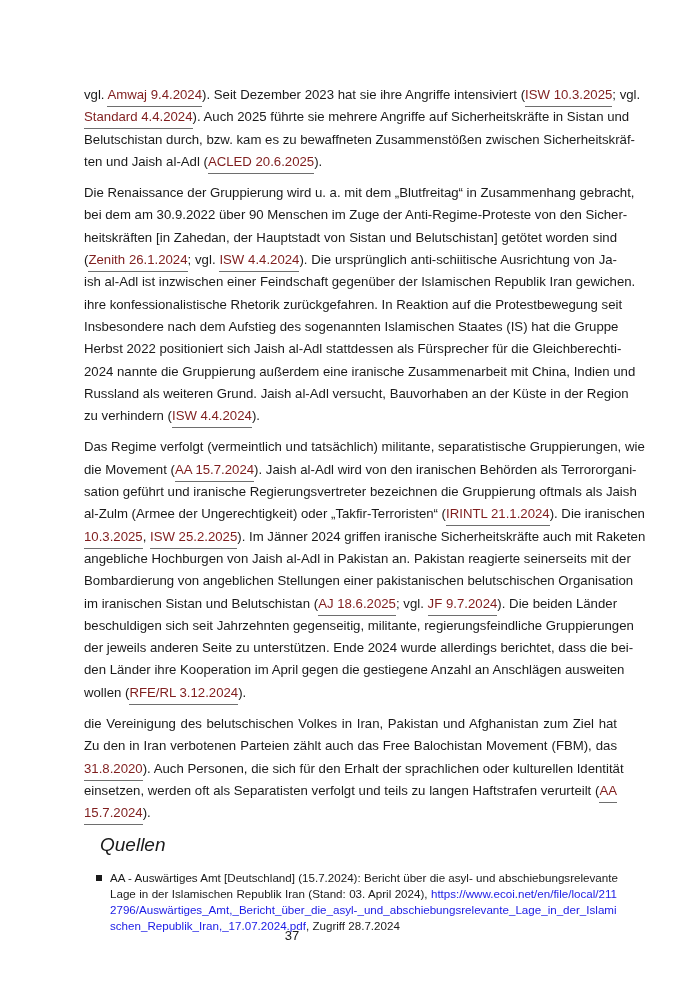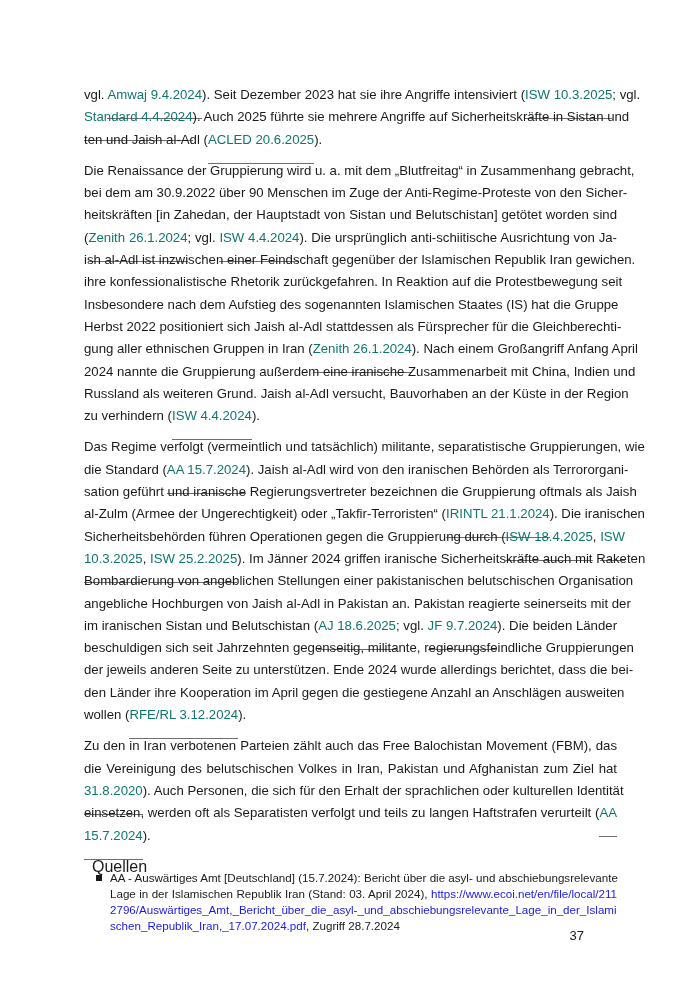--- a/index.html
+++ b/index.html
@@ -2,72 +2,71 @@
 <html><head>
 <meta charset="utf-8">
 <style>
   html, body { margin: 0; padding: 0; background: #ffffff; }
   body { width: 700px; height: 990px; position: relative; overflow: hidden;
          font-family: "Liberation Sans", sans-serif; color: #1a1a1a; }
   .page { position: absolute; left: 84px; top: 84px; width: 533px; }
   .para { font-size: 13.2px; line-height: 22.3px; margin: 0 0 9px 0; text-align: justify; }
   .line { display: block; white-space: nowrap; text-align: justify; text-align-last: justify; }
   .line.last { text-align-last: left; }
-  .ref { color: #0f766e; text-decoration: none; border-bottom: 1.2px solid #6e6e6e; padding-bottom: 16px; margin-top: 39px; }
-  .quellen { font-size: 16px; line-height: 22px; margin: 4px 0 0 8px; }
+  .ref { color: #7f1d1d; text-decoration: none; border-bottom: 1.2px solid #6e6e6e; padding-bottom: 4px; margin-top: 39px; }
+  .quellen { font-size: 19px; line-height: 22px; margin: 4px 0 0 16px; font-style: italic; }
   .src-list { position: absolute; left: 96px; top: 838px; width: 521px; font-size: 11.6px; line-height: 16px; }
   .src-item { position: relative; padding-left: 14px; margin-top: 32px; }
   .bullet { position: absolute; left: 0; top: 5px; width: 6px; height: 6px; background: #1a1a1a; }
   .src-line { display: block; white-space: nowrap; text-align: justify; text-align-last: justify; }
   .src-line.last { text-align-last: left; }
   .url { color: #1a1ae6; text-decoration: none; }
-  .page-num { position: absolute; left: 0; width: 584px; top: 928px; text-align: right; font-size: 13px; }
+  .page-num { position: absolute; left: 0; width: 584px; top: 928px; text-align: center; font-size: 13px; }
 </style>
 </head>
 <body>
 
 <div class="page">
   <div id="paras">
       <p class="para">
         <span class="line"><span>vgl. </span><a class="ref">Amwaj 9.4.2024</a><span>). Seit Dezember 2023 hat sie ihre Angriffe intensiviert (</span><a class="ref">ISW 10.3.2025</a><span>; vgl.</span></span>
         <span class="line"><a class="ref">Standard 4.4.2024</a><span>). Auch 2025 führte sie mehrere Angriffe auf Sicherheitskräfte in Sistan und</span></span>
+        <span class="line"><span>Belutschistan durch, bzw. kam es zu bewaffneten Zusammenstößen zwischen Sicherheitskräf-</span></span>
         <span class="line last"><span>ten und Jaish al-Adl (</span><a class="ref">ACLED 20.6.2025</a><span>).</span></span>
       </p>
       <p class="para">
         <span class="line"><span>Die Renaissance der Gruppierung wird u. a. mit dem „Blutfreitag“ in Zusammenhang gebracht,</span></span>
         <span class="line"><span>bei dem am 30.9.2022 über 90 Menschen im Zuge der Anti-Regime-Proteste von den Sicher-</span></span>
         <span class="line"><span>heitskräften [in Zahedan, der Hauptstadt von Sistan und Belutschistan] getötet worden sind</span></span>
         <span class="line"><span>(</span><a class="ref">Zenith 26.1.2024</a><span>; vgl. </span><a class="ref">ISW 4.4.2024</a><span>). Die ursprünglich anti-schiitische Ausrichtung von Ja-</span></span>
         <span class="line"><span>ish al-Adl ist inzwischen einer Feindschaft gegenüber der Islamischen Republik Iran gewichen.</span></span>
         <span class="line"><span>ihre konfessionalistische Rhetorik zurückgefahren. In Reaktion auf die Protestbewegung seit</span></span>
         <span class="line"><span>Insbesondere nach dem Aufstieg des sogenannten Islamischen Staates (IS) hat die Gruppe</span></span>
         <span class="line"><span>Herbst 2022 positioniert sich Jaish al-Adl stattdessen als Fürsprecher für die Gleichberechti-</span></span>
-        <span class="line"><span>gung aller ethnischen Gruppen in Iran (</span><a class="ref">Zenith 26.1.2024</a><span>). Nach einem Großangriff Anfang April</span></span>
         <span class="line"><span>2024 nannte die Gruppierung außerdem eine iranische Zusammenarbeit mit China, Indien und</span></span>
         <span class="line"><span>Russland als weiteren Grund. Jaish al-Adl versucht, Bauvorhaben an der Küste in der Region</span></span>
         <span class="line last"><span>zu verhindern (</span><a class="ref">ISW 4.4.2024</a><span>).</span></span>
       </p>
       <p class="para">
         <span class="line"><span>Das Regime verfolgt (vermeintlich und tatsächlich) militante, separatistische Gruppierungen, wie</span></span>
-        <span class="line"><span>die Standard (</span><a class="ref">AA 15.7.2024</a><span>). Jaish al-Adl wird von den iranischen Behörden als Terrororgani-</span></span>
+        <span class="line"><span>die Movement (</span><a class="ref">AA 15.7.2024</a><span>). Jaish al-Adl wird von den iranischen Behörden als Terrororgani-</span></span>
         <span class="line"><span>sation geführt und iranische Regierungsvertreter bezeichnen die Gruppierung oftmals als Jaish</span></span>
         <span class="line"><span>al-Zulm (Armee der Ungerechtigkeit) oder „Takfir-Terroristen“ (</span><a class="ref">IRINTL 21.1.2024</a><span>). Die iranischen</span></span>
-        <span class="line"><span>Sicherheitsbehörden führen Operationen gegen die Gruppierung durch (</span><a class="ref">ISW 18.4.2025</a><span>, </span><a class="ref">ISW</a></span>
         <span class="line"><a class="ref">10.3.2025</a><span>, </span><a class="ref">ISW 25.2.2025</a><span>). Im Jänner 2024 griffen iranische Sicherheitskräfte auch mit Raketen</span></span>
+        <span class="line"><span>angebliche Hochburgen von Jaish al-Adl in Pakistan an. Pakistan reagierte seinerseits mit der</span></span>
         <span class="line"><span>Bombardierung von angeblichen Stellungen einer pakistanischen belutschischen Organisation</span></span>
-        <span class="line"><span>angebliche Hochburgen von Jaish al-Adl in Pakistan an. Pakistan reagierte seinerseits mit der</span></span>
         <span class="line"><span>im iranischen Sistan und Belutschistan (</span><a class="ref">AJ 18.6.2025</a><span>; vgl. </span><a class="ref">JF 9.7.2024</a><span>). Die beiden Länder</span></span>
         <span class="line"><span>beschuldigen sich seit Jahrzehnten gegenseitig, militante, regierungsfeindliche Gruppierungen</span></span>
         <span class="line"><span>der jeweils anderen Seite zu unterstützen. Ende 2024 wurde allerdings berichtet, dass die bei-</span></span>
         <span class="line"><span>den Länder ihre Kooperation im April gegen die gestiegene Anzahl an Anschlägen ausweiten</span></span>
         <span class="line last"><span>wollen (</span><a class="ref">RFE/RL 3.12.2024</a><span>).</span></span>
       </p>
       <p class="para">
+        <span class="line"><span>die Vereinigung des belutschischen Volkes in Iran, Pakistan und Afghanistan zum Ziel hat</span></span>
         <span class="line"><span>Zu den in Iran verbotenen Parteien zählt auch das Free Balochistan Movement (FBM), das</span></span>
-        <span class="line"><span>die Vereinigung des belutschischen Volkes in Iran, Pakistan und Afghanistan zum Ziel hat</span></span>
         <span class="line"><a class="ref">31.8.2020</a><span>). Auch Personen, die sich für den Erhalt der sprachlichen oder kulturellen Identität</span></span>
         <span class="line"><span>einsetzen, werden oft als Separatisten verfolgt und teils zu langen Haftstrafen verurteilt (</span><a class="ref">AA</a></span>
         <span class="line last"><a class="ref">15.7.2024</a><span>).</span></span>
       </p>
     </div>
   <div class="quellen">Quellen</div>
 </div>
 
 <div class="src-list" id="sources">
     <div class="src-item">

